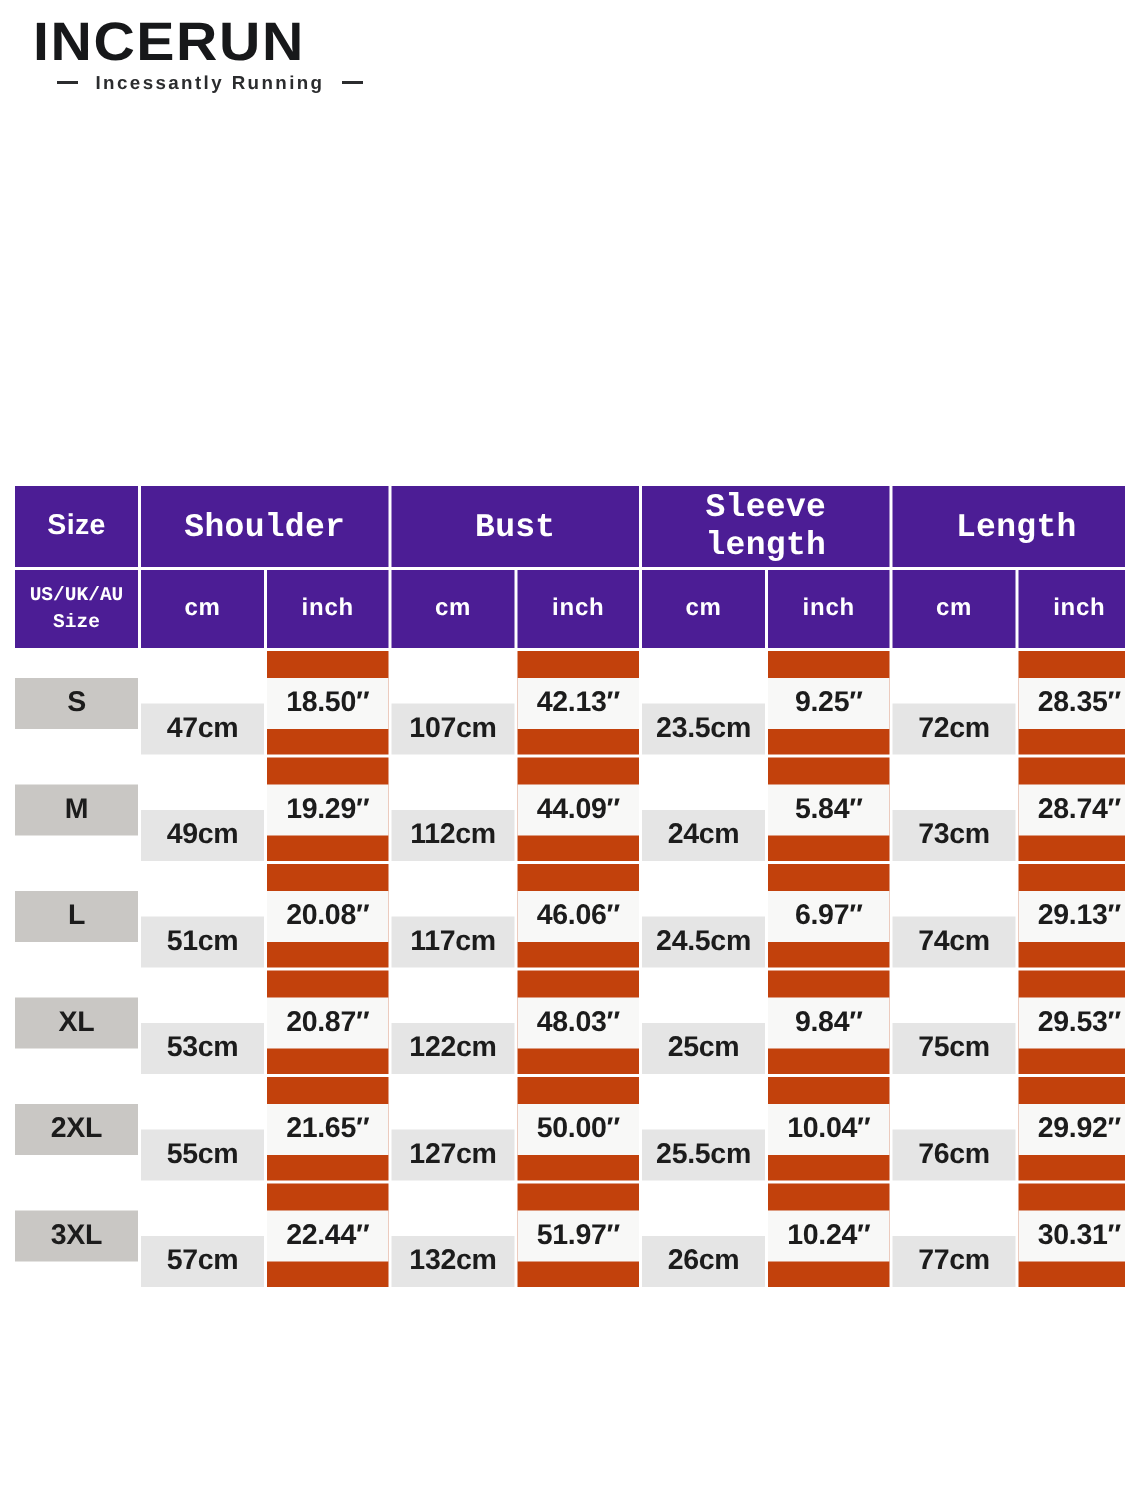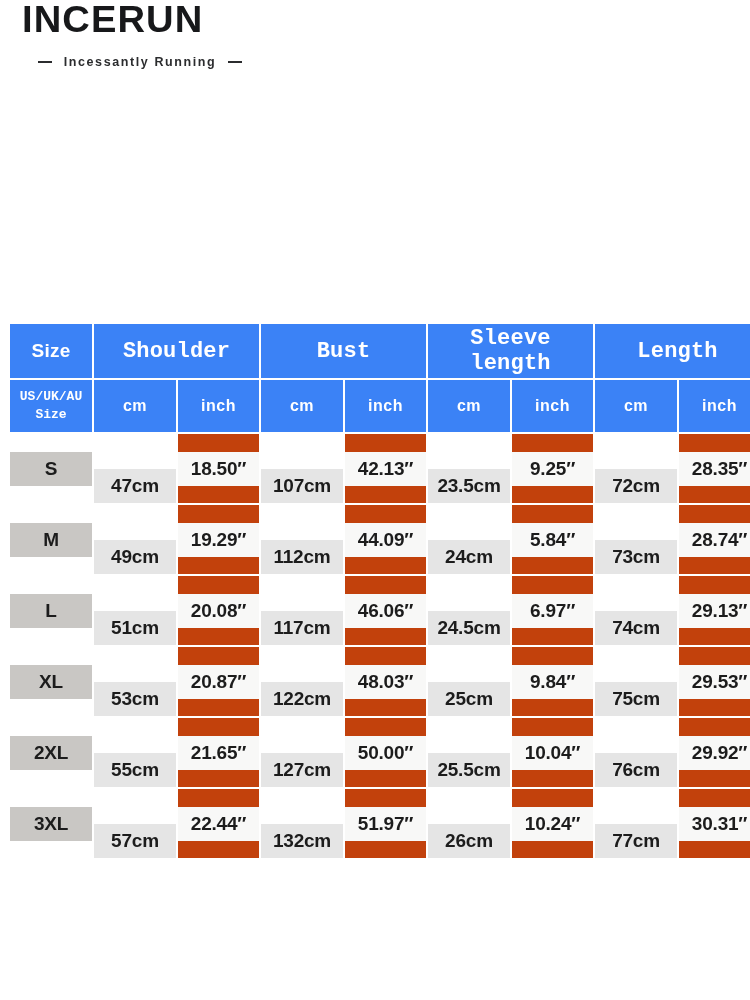--- a/index.html
+++ b/index.html
@@ -12,41 +12,41 @@
     background: #ffffff;
     font-family: "Liberation Sans", sans-serif;
     overflow: hidden;
     position: relative;
   }
 
   
   .brand {
     position: absolute;
     left: 22px;
-    top: 2px;
+    top: 10px;
     width: 260px;
   }
   .brand-word {
     font-family: "Liberation Sans", sans-serif;
     font-weight: 700;
     font-size: 36px;
     letter-spacing: 1px;
     color: #17181a;
     line-height: 1;
     transform: scaleX(1.06);
     transform-origin: left center;
     white-space: nowrap;
   }
   .brand-tag-row {
     display: flex;
     align-items: center;
     justify-content: center;
     gap: 12px;
     width: 236px;
-    margin-top: 17px;
+    margin-top: 2px;
   }
   .brand-dash {
     display: block;
     width: 14px;
     height: 2px;
     background: #2b2c2e;
     flex: 0 0 auto;
   }
   .brand-tag {
     font-family: "Liberation Sans", sans-serif;
@@ -70,21 +70,21 @@
   .size-table th,
   .size-table td {
     padding: 0;
     margin: 0;
     text-align: center;
     vertical-align: middle;
   }
 
   
   .hd {
-    background: #3b82f6;
+    background: #4c1d95;
     color: #ffffff;
     font-family: "Liberation Serif", serif;
     font-weight: 700;
   }
   .hd-group {
     height: 54px;
     font-family: Liberation Mono, monospace;
     font-size: 22px;
     font-weight: 700;
     letter-spacing: 0.2px;

